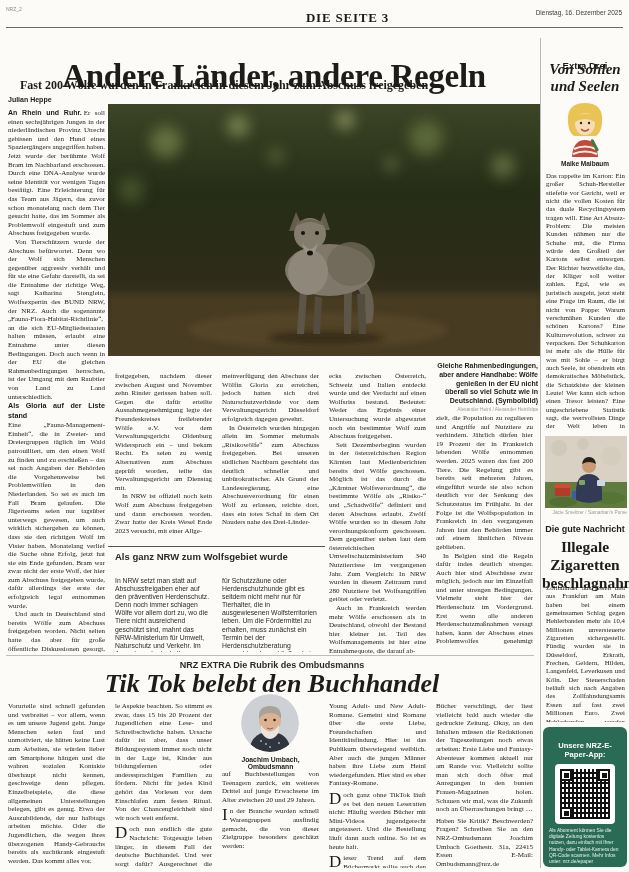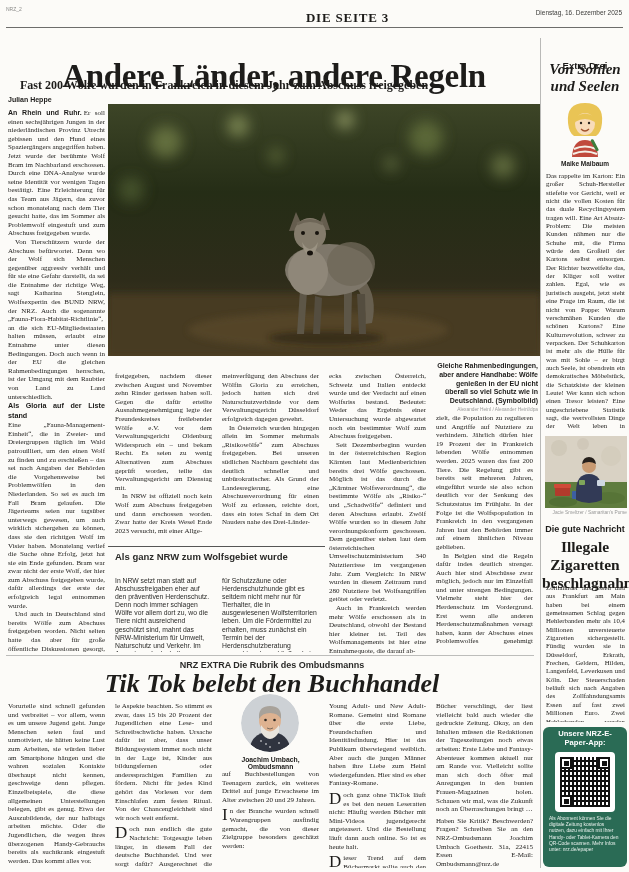--- a/index.html
+++ b/index.html
@@ -64,21 +64,21 @@
   .sb-photo-credit{position:absolute;left:545px;top:510px;width:82px;text-align:right;
         font:400 4.8px "Liberation Sans",sans-serif;color:#999;}
   .sb-label2{position:absolute;left:545px;top:524px;width:80px;text-align:center;
         font:700 9px "Liberation Sans",sans-serif;}
   .sb-title2{position:absolute;left:542px;top:538px;width:86px;text-align:center;
         font:600 15.5px/18px "Liberation Serif",serif;}
   .sb-body2{position:absolute;left:546px;top:584px;width:79px;height:138px;text-align:justify;
         font-size:6.8px;line-height:8.35px;overflow:hidden;}
   
   .epaper{position:absolute;left:543px;top:727px;width:84px;height:140px;border-radius:6px;
-        background:#2a6b55;box-sizing:border-box;padding:2px 6px;}
+        background:#2a6b55;box-sizing:border-box;padding:14px 6px;}
   .epaper-title{font:700 7.6px "Liberation Sans",sans-serif;color:#fff;text-align:center;}
   .qr{position:relative;width:60px;height:60px;background:#fff;border-radius:4px;margin:5px auto 4px auto;
         padding:5px;box-sizing:border-box;}
   .qr-noise{width:100%;height:100%;
         background:
           repeating-linear-gradient(90deg,#111 0 2px,transparent 2px 4px),
           repeating-linear-gradient(0deg,#111 0 2px,transparent 2px 5px);}
   .fp{position:absolute;width:12px;height:12px;border:2.5px solid #111;background:#fff;box-sizing:border-box;}
   .fp::after{content:"";position:absolute;inset:1.5px;background:#111;}
   .fp.tl{top:5px;left:5px}.fp.tr{top:5px;right:5px}.fp.bl{bottom:5px;left:5px}

